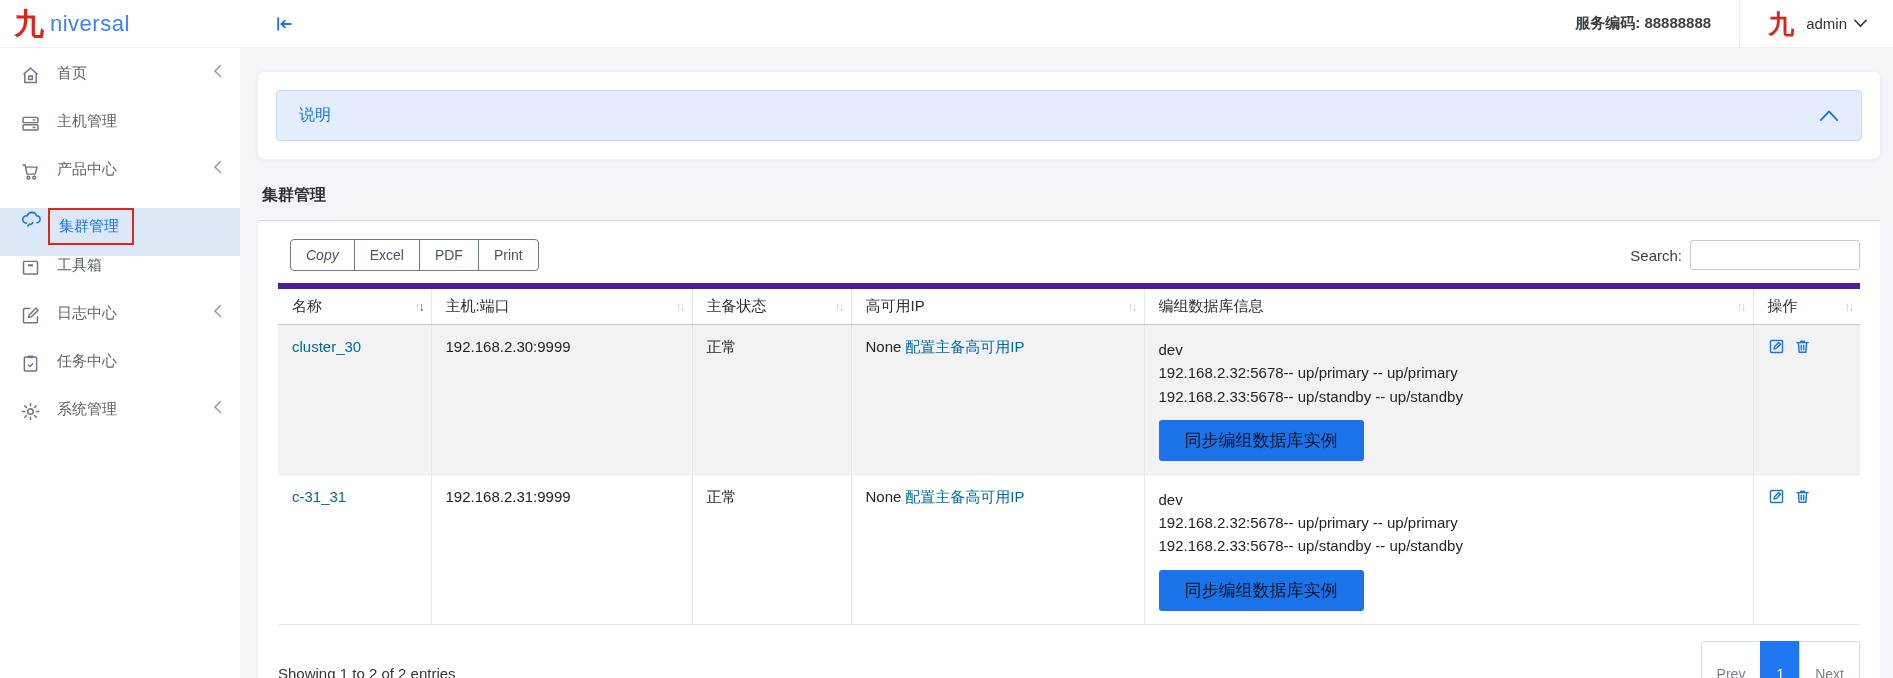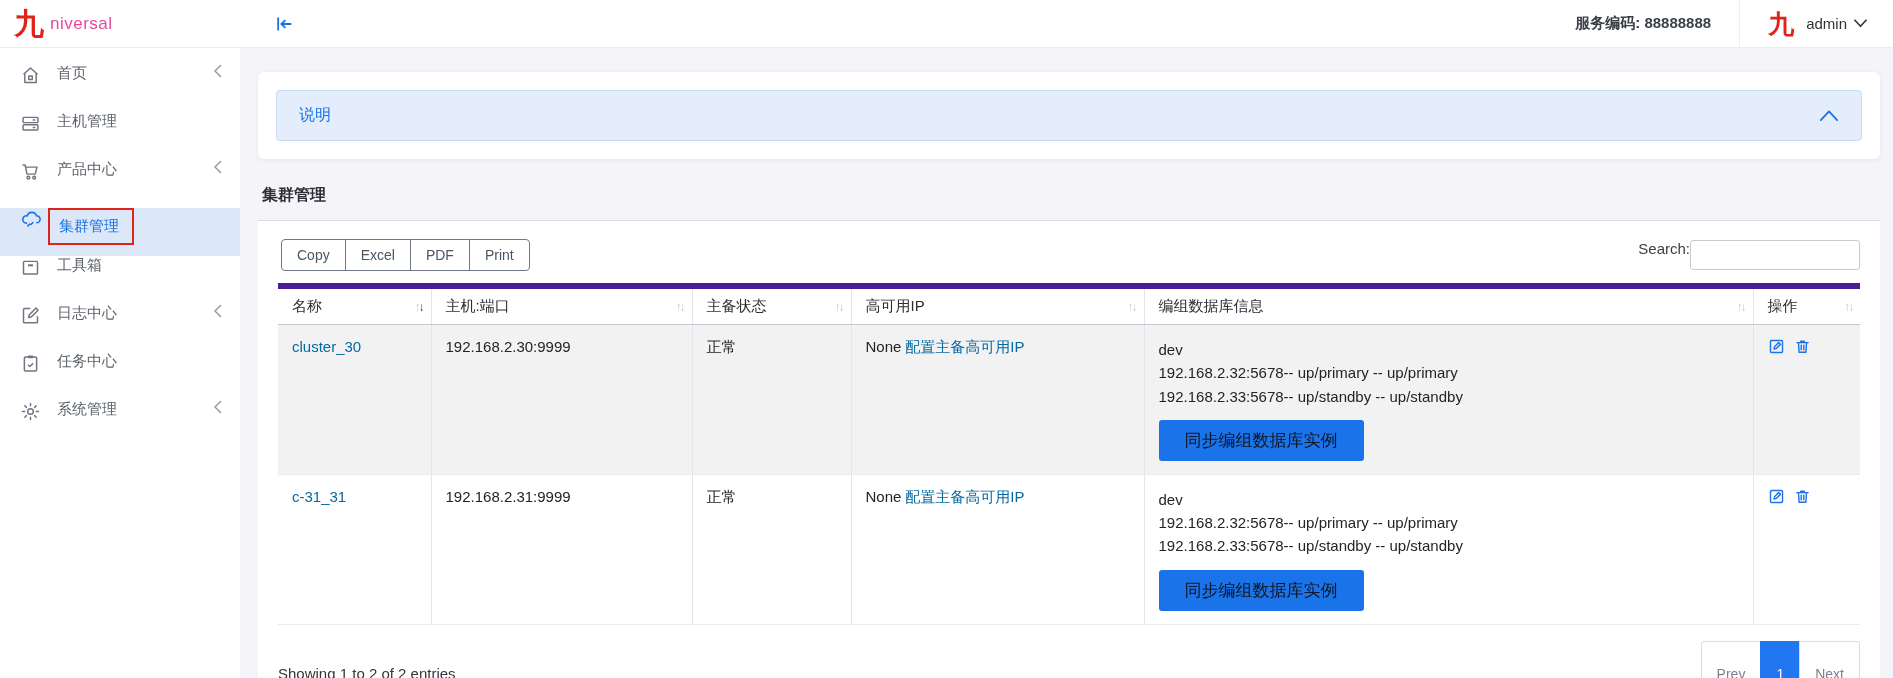--- a/index.html
+++ b/index.html
@@ -2,21 +2,21 @@
 <html><head>
 <meta charset="utf-8">
 <style>
   * { margin:0; padding:0; box-sizing:border-box; }
   html,body { width:1893px; height:678px; font-family:"Liberation Sans","DejaVu Sans",sans-serif; background:#f4f4f9; overflow:hidden; }
 
   
   .topbar { height:48px; background:#fff; display:flex; align-items:center; border-bottom:1px solid #ececf2; position:relative; z-index:5; }
   .brand { width:240px; display:flex; align-items:center; padding-left:14px; height:100%; }
   .logo-char { color:#e02318; font-size:30px; font-weight:700; line-height:1; margin-right:6px; }
-  .logo-name { color:#ec4899; font-size:17px; letter-spacing:.5px; }
+  .logo-name { color:#3b82f6; font-size:22px; letter-spacing:.5px; }
   .collapse-btn { margin-left:34px; color:#1a73e8; display:flex; align-items:center; cursor:pointer; }
   .topbar-right { margin-left:auto; display:flex; align-items:center; height:100%; }
   .service-code { font-size:15px; font-weight:700; color:#3a3f46; margin-right:28px; }
   .topbar-divider { width:1px; height:48px; background:#eceef2; margin-right:28px; }
   .mini-logo { color:#e02318; font-size:26px; font-weight:700; margin-right:12px; line-height:1; }
   .user-menu { display:flex; align-items:center; gap:7px; font-size:15px; color:#303338; margin-right:26px; cursor:pointer; }
 
   
   .layout { display:flex; height:630px; }
 
@@ -40,23 +40,23 @@
 
   .page-title { font-size:16px; color:#2e2e36; margin:26px 4px 14px; }
   .title-rule { border:none; border-top:1px solid #d9d9e3; }
 
   .content-panel { background:#fff; margin-top:0; padding:18px 20px 0; flex:1; margin-bottom:10px; display:flex; flex-direction:column; }
 
   
   .table-toolbar { display:flex; align-items:center; justify-content:space-between; }
   .btn-group { display:inline-flex; }
   .btn-group button { background:#fff; border:1px solid #6f7885; color:#4c5560; font-size:14px; font-family:inherit; padding:7px 15px; margin-left:-1px; cursor:pointer; }
-  .btn-group button:first-child { border-radius:4px 0 0 4px; margin-left:3px; }
+  .btn-group button:first-child { border-radius:4px 0 0 4px; margin-left:12px;font-style:italic; }
   .btn-group button:last-child { border-radius:0 4px 4px 0; }
-  .search-box { display:flex; align-items:flex-start; font-size:15px; color:#3c4047; }
+  .search-box { display:flex; align-items:center; gap:8px; font-size:15px; color:#3c4047; }
   .search-box input { width:170px; height:30px; border:1px solid #c8cbd2; border-radius:3px; padding:0 8px; font-size:14px; }
 
   
   table.data { width:100%; border-collapse:collapse; table-layout:fixed; margin-top:12px; font-size:15px; color:#212529; }
   table.data thead th { text-align:left; font-size:15px; font-weight:400; color:#2b2f35; padding:8px 14px; border-top:6px solid #4c1d95; border-bottom:1px solid #c3c7cf; border-right:1px solid #e4e6ec; position:relative; cursor:pointer; }
   table.data thead th:last-child { border-right:none; }
   .sort { position:absolute; right:8px; top:50%; transform:translateY(-50%); font-size:12px; letter-spacing:-2px; color:#c6c9d2; }
   .sort .on { color:#4b4f57; }
   table.data tbody td { vertical-align:top; padding:13px 14px; border-right:1px solid #e4e6ec; border-bottom:1px solid #e8eaee; }
   table.data tbody td:last-child { border-right:none; }

